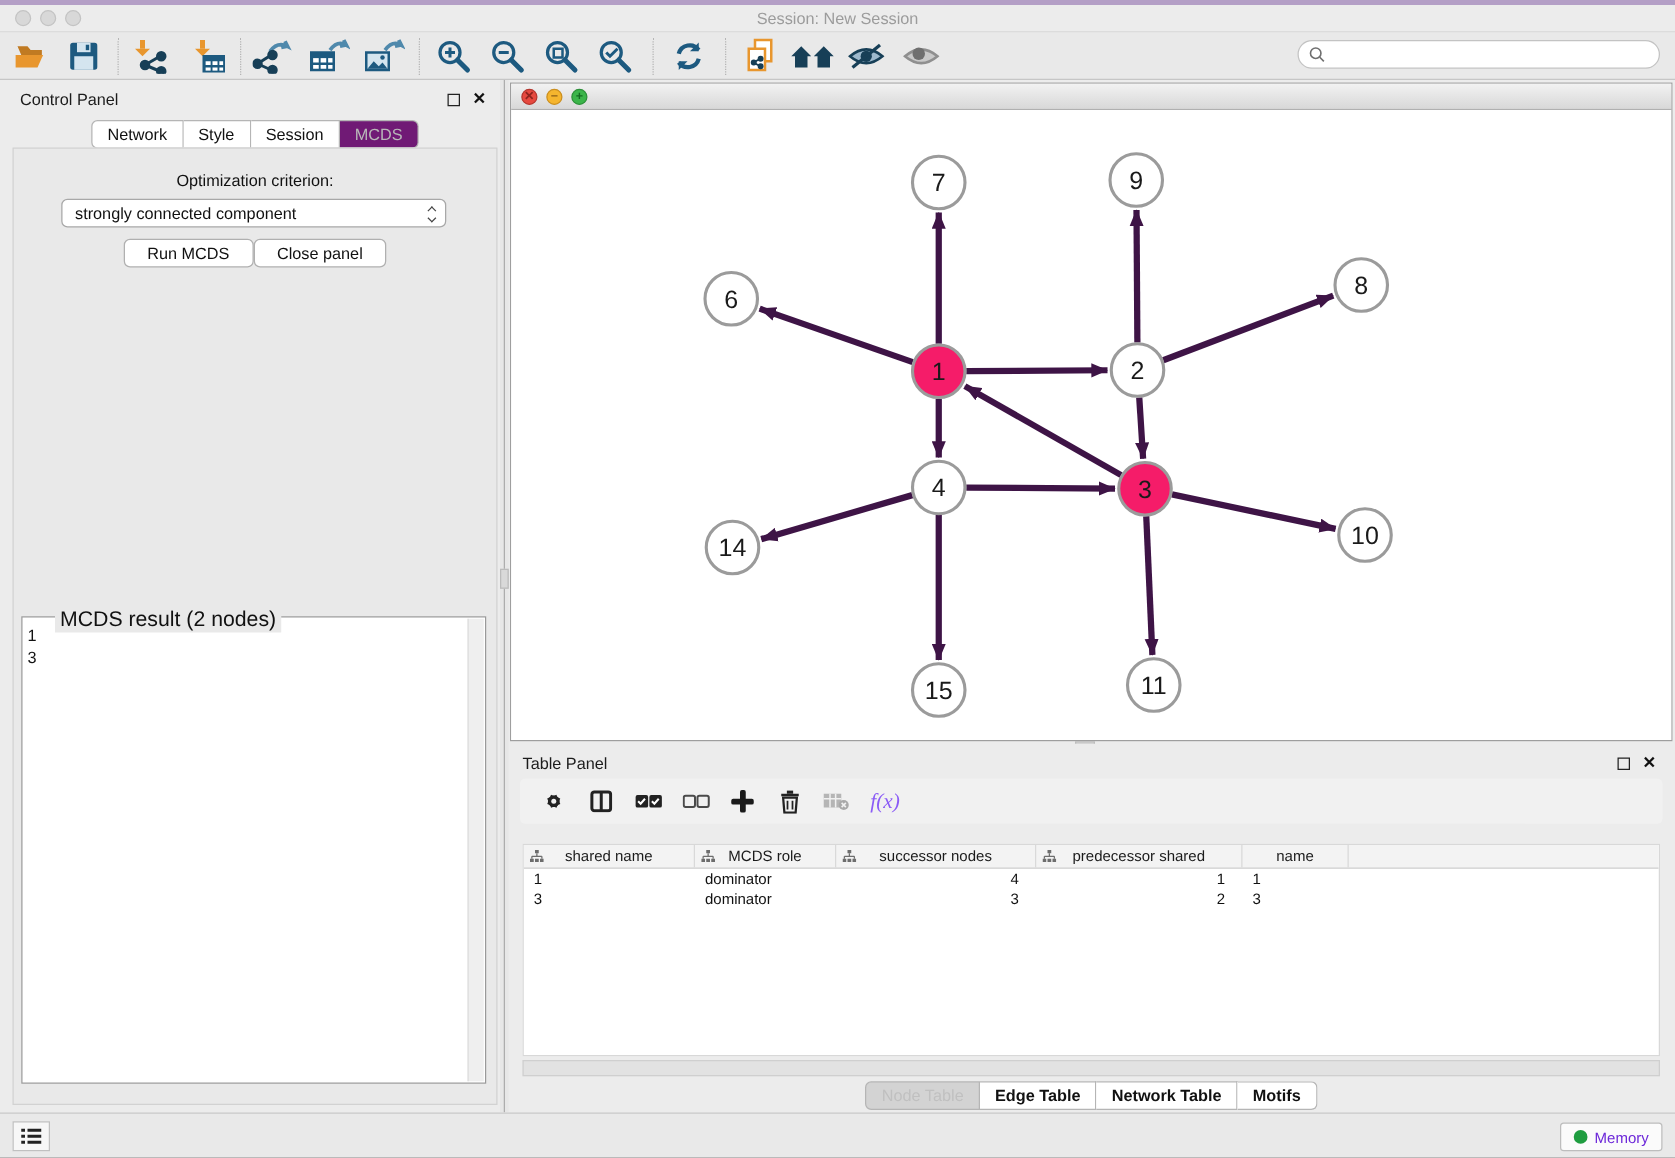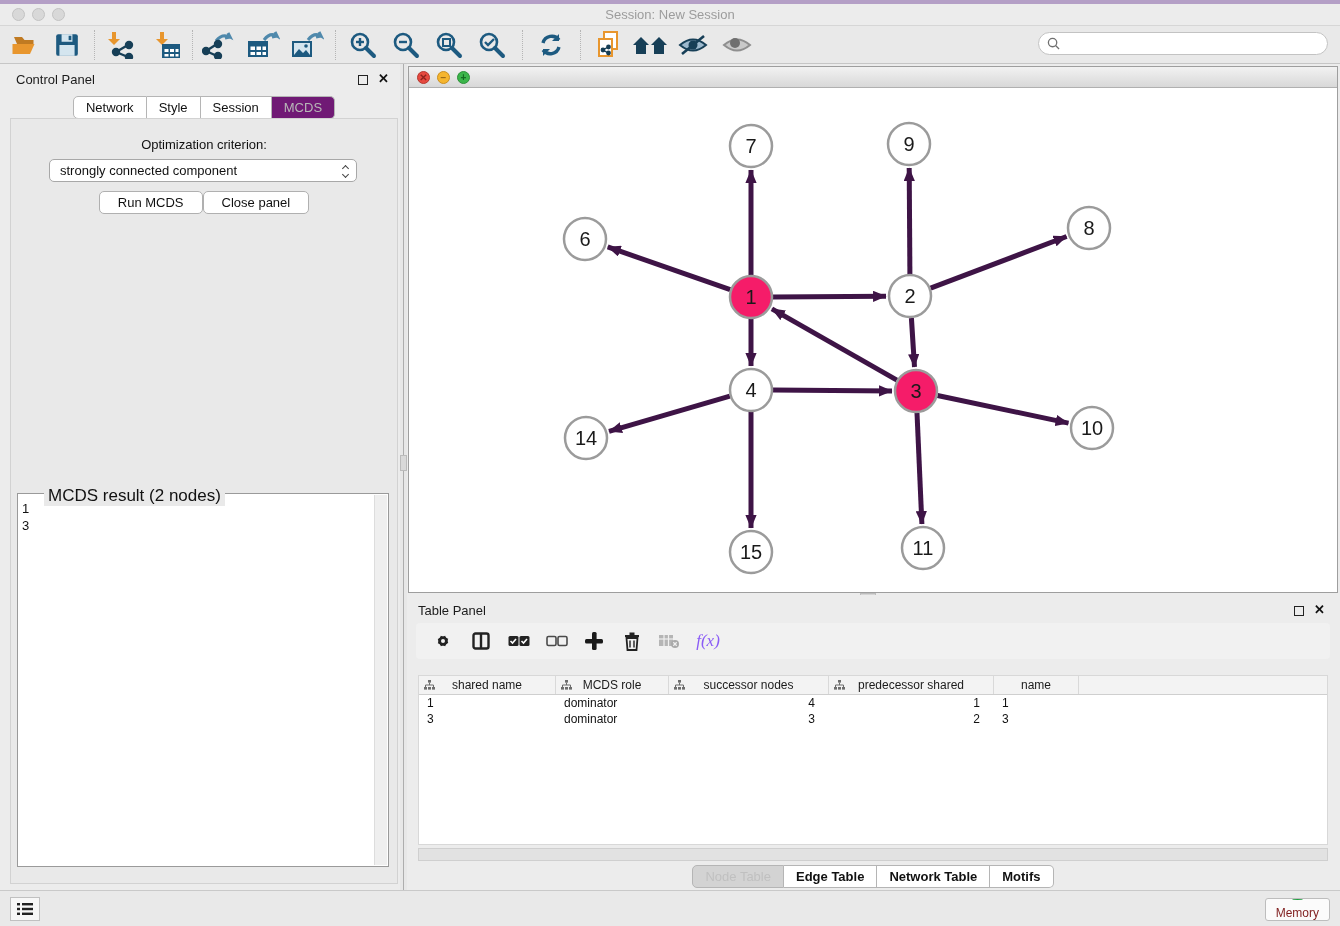--- a/index.html
+++ b/index.html
@@ -108,21 +108,21 @@
                     background:#e2e2e2; border:1px solid #cfcfcf; }
   .tp-tabs { position:absolute; left:0; top:270px; width:100%; display:flex; justify-content:center; }
 
   
   .statusbar { left:0; bottom:0; width:100%; height:36px; background:#e9e9e9;
                border-top:1px solid #c9c9c9; }
   .list-btn { position:absolute; left:10px; top:6px; width:30px; height:24px; background:#f7f7f7;
               border:1px solid #c0c0c0; display:flex; align-items:center; justify-content:center; }
   .memory-btn { position:absolute; right:10px; top:7px; height:23px; background:#fbfbfb;
                 border:1px solid #bdbdbd; border-radius:3px; display:flex; align-items:center;
-                gap:6px; padding:0 10px; font-size:12px; color:#7f1d1d;flex-direction:column; }
+                gap:6px; padding:0 10px; font-size:12px; color:#6d28d9; }
   .mem-dot { width:11px; height:11px; border-radius:50%; background:#1f9d40; }
 </style>
 </head>
 <body>
 
 <div class="app">
 
   <div class="abs mac-strip"></div>
   <div class="abs titlebar">
     <div class="traffic" style="left:12px"></div>

